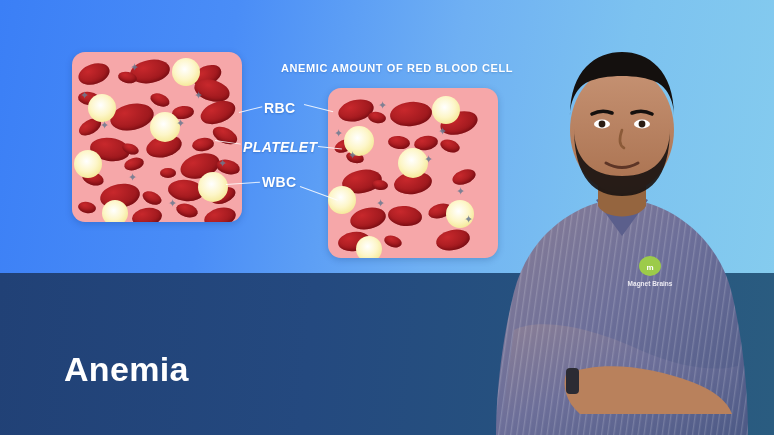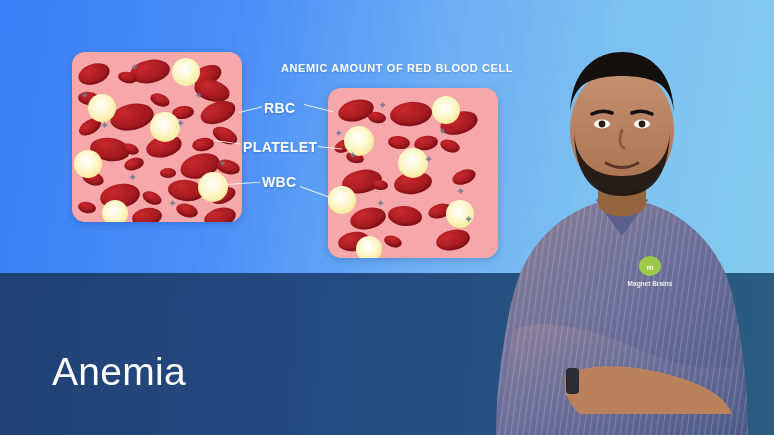--- a/index.html
+++ b/index.html
@@ -62,42 +62,42 @@
     opacity:.85;
   }
 
   
   .callout {
     position:absolute; color:#fff; font-weight:bold; font-size:14px;
     letter-spacing:.4px; z-index:25; white-space:nowrap;
     text-shadow:0 1px 2px rgba(0,50,120,.3);
   }
   #c-rbc  { left:264px; top:100px; }
-  #c-plt  { left:243px; top:139px; }
+  #c-plt  { left:243px; top:139px;font-style:italic; }
   #c-wbc  { left:262px; top:174px; }
 
   .cline {
     position:absolute; height:1.4px; background:rgba(255,255,255,.85);
     transform-origin:0 50%; z-index:22;
   }
 
   
   .lower-band {
     position:absolute; left:0; top:273px; width:774px; height:162px;
     background:linear-gradient(95deg,#214176 0%,#24497f 40%,#26527f 70%,#2a5c80 100%);
     z-index:30;
   }
   .title-main {
     position:absolute; left:52px; top:292px; z-index:35;
     font-size:48px; font-weight:bold; color:#fff; letter-spacing:.5px;
     line-height:1;
   }
   .title-sub {
-    position:absolute; left:52px; top:352px; z-index:35;
-    font-size:39px; font-weight:normal; color:#fff; letter-spacing:.3px;
+    position:absolute; left:64px; top:352px; z-index:35;
+    font-size:34px; font-weight:bold; color:#fff; letter-spacing:.3px;
     line-height:1;
   }
 
   
   #presenter { position:absolute; left:470px; top:30px; width:304px; height:405px; z-index:38; }
 </style>
 </head>
 <body>
 
 <div id="stage">

